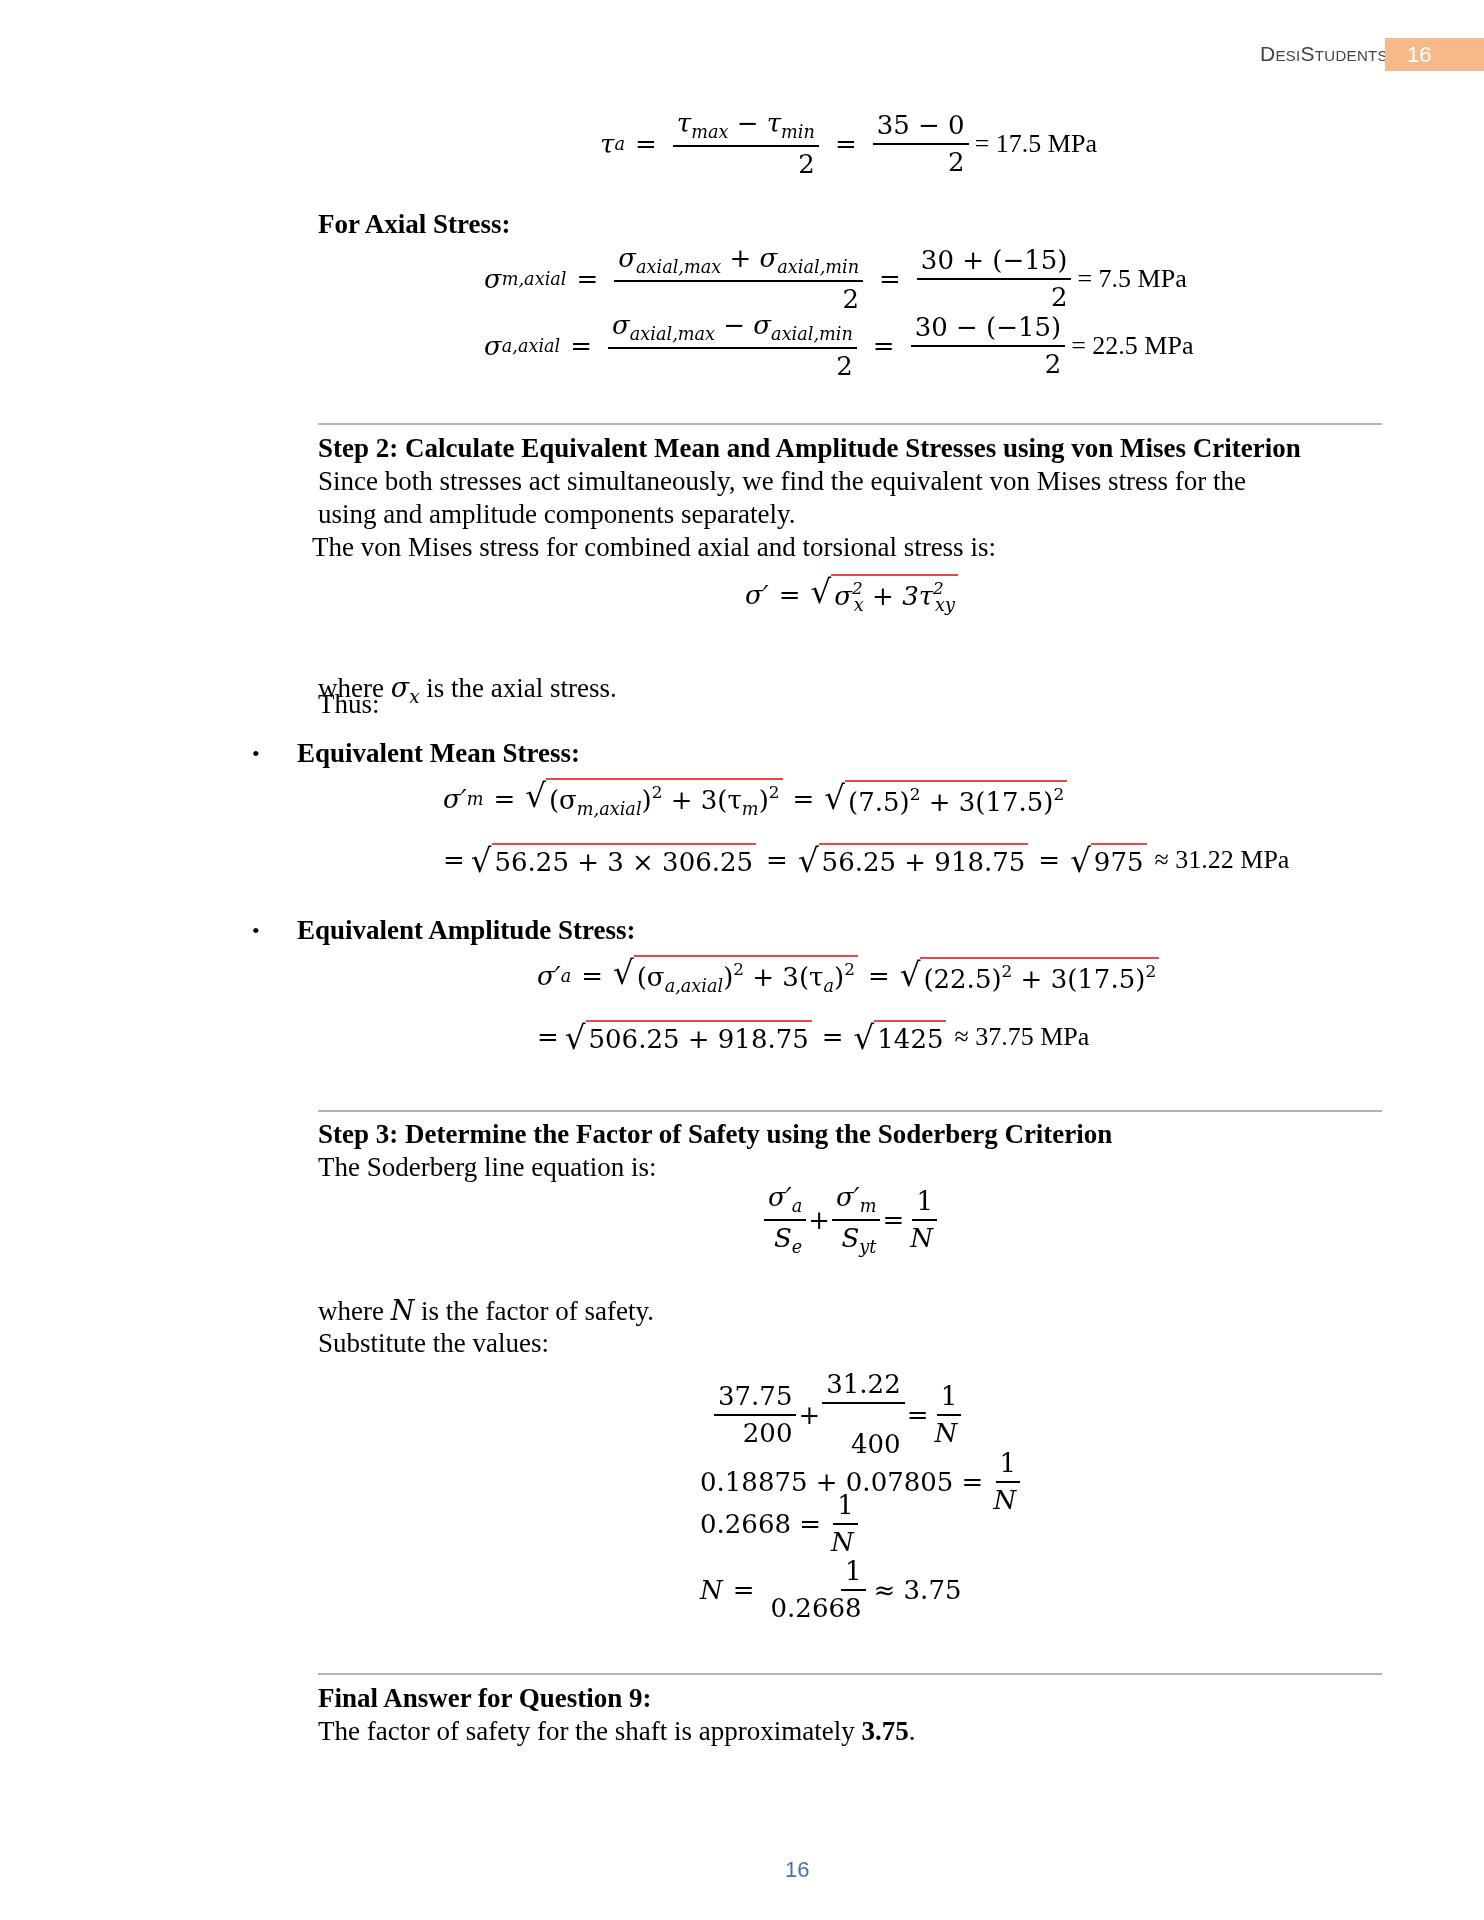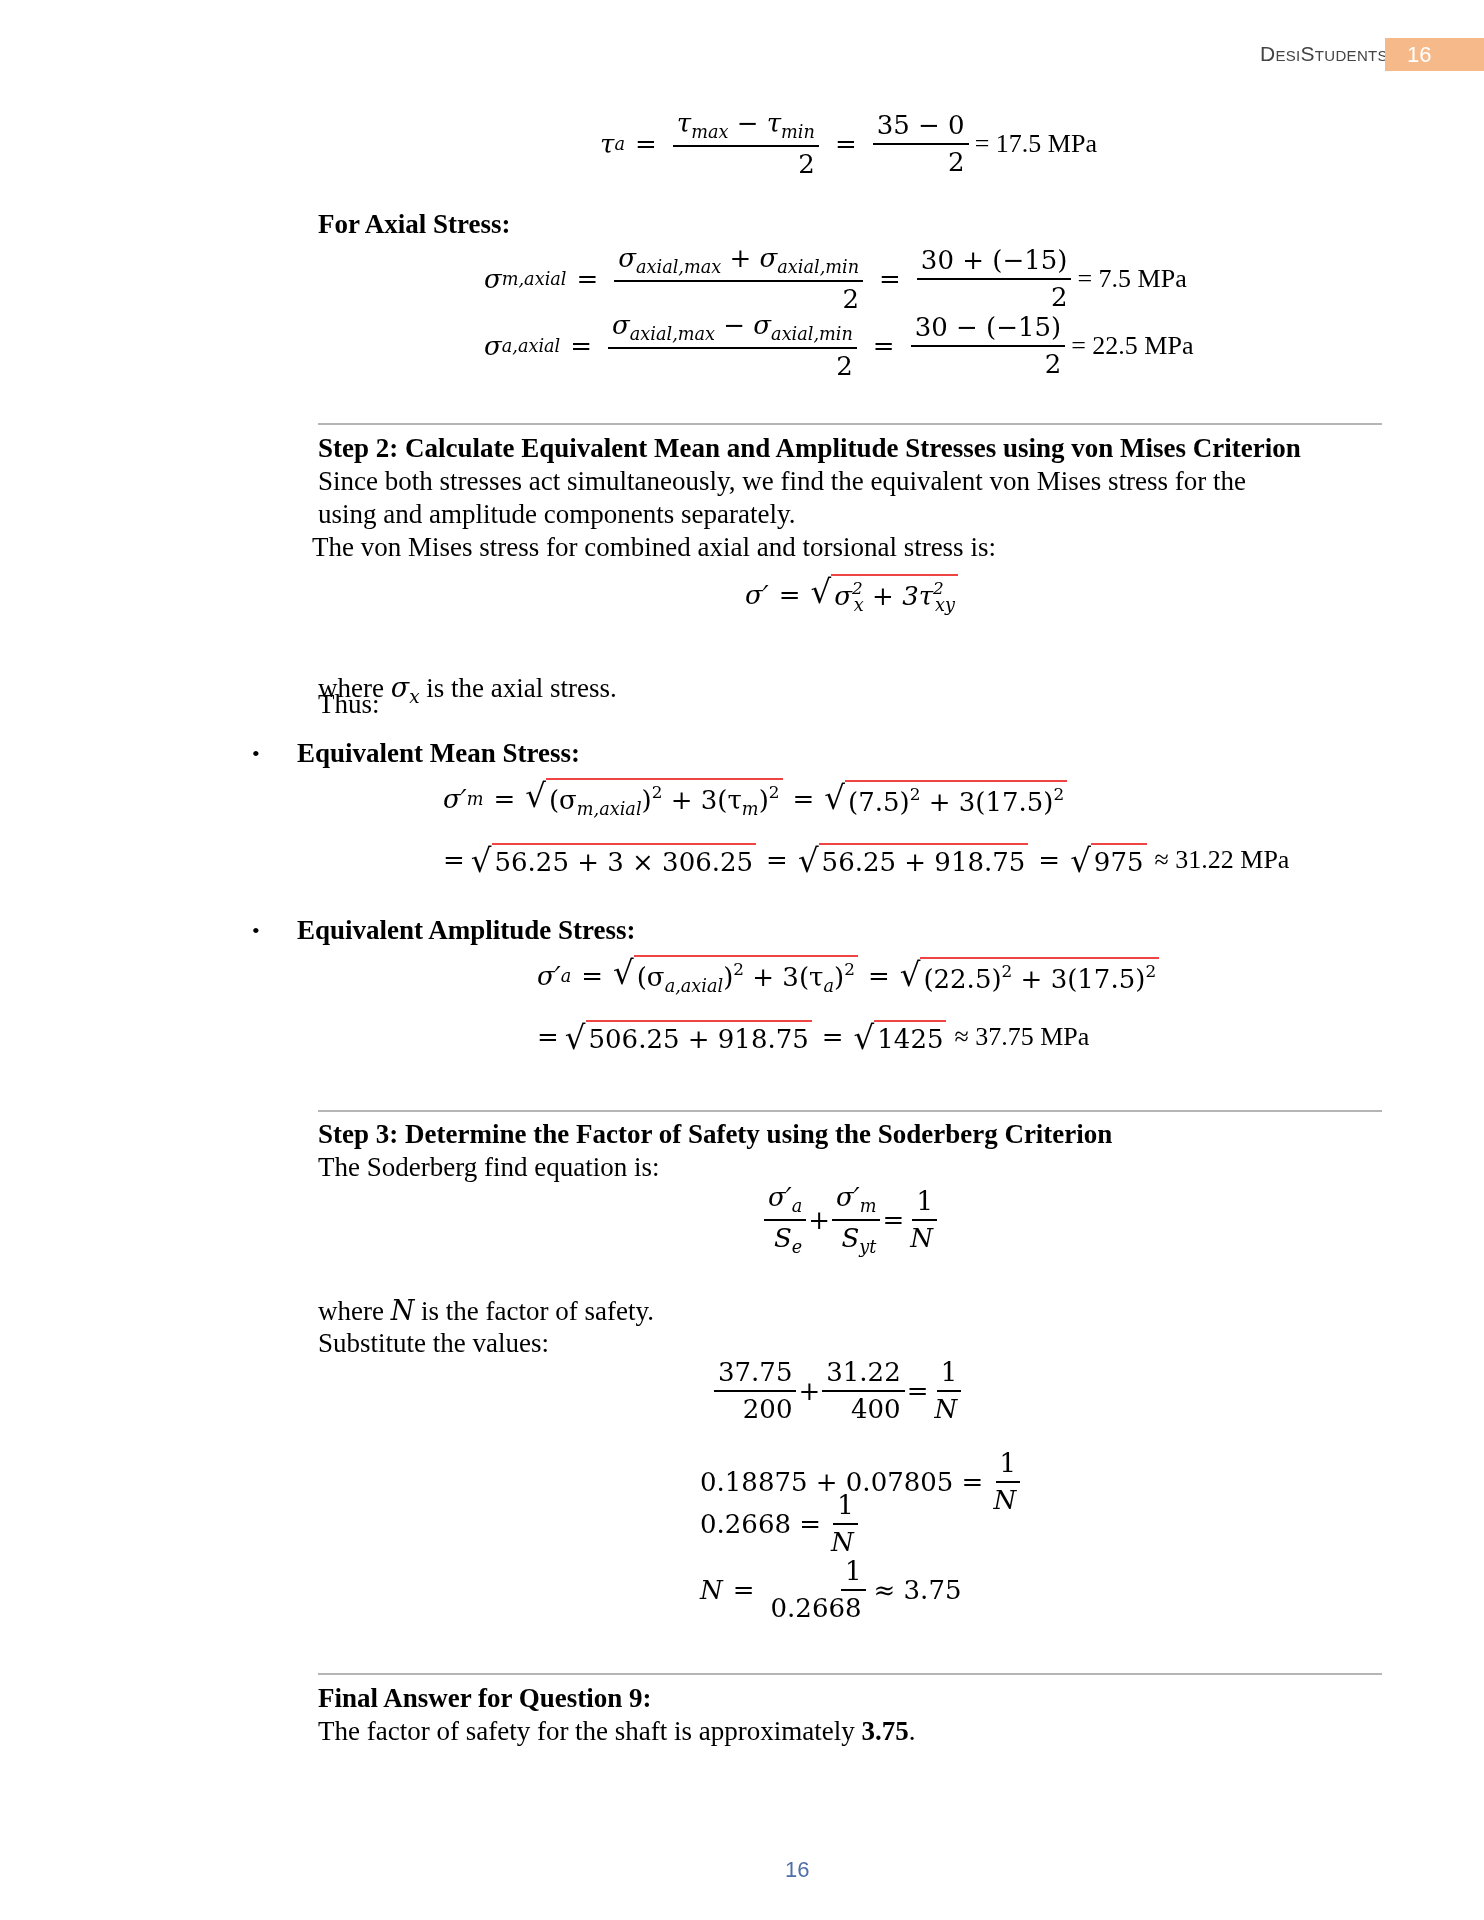--- a/index.html
+++ b/index.html
@@ -169,21 +169,21 @@
   <span class="sqrt">
       <span class="rad">√</span>
       <span class="body">1425</span>
     </span>
   <span style="margin-left:8px; font-family:'Liberation Serif',serif;">≈ 37.75 MPa</span>
 </div>
 
 <div class="rule" style="left:318px; top:1110px; width:1064px;"></div>
 
 <div class="abs body-text bold" style="left:318px; top:1118px;">Step 3: Determine the Factor of Safety using the Soderberg Criterion</div>
-<div class="abs body-text" style="left:318px; top:1151px;">The Soderberg find equation is:</div>
+<div class="abs body-text" style="left:318px; top:1151px;">The Soderberg line equation is:</div>
 
 <div class="abs math" style="left:762px; top:1182px;">
   <span class="frac" style="margin:0 2px;">
     <span class="num mi"><span>σ′</span><span class="sub">a</span></span>
     <span class="den mi"><span>S</span><span class="sub">e</span></span>
   </span>
   <span>+</span>
   <span class="frac" style="margin:0 2px;">
     <span class="num mi"><span>σ′</span><span class="sub">m</span></span>
     <span class="den mi"><span>S</span><span class="sub">yt</span></span>
@@ -199,21 +199,21 @@
   <span>where </span><span class="mi" style="font-family:'DejaVu Serif',serif;">N</span><span> is the factor of safety.</span>
 </div>
 <div class="abs body-text" style="left:318px; top:1327px;">Substitute the values:</div>
 
 <div class="abs math" style="left:712px; top:1357px;">
   <span class="frac" style="margin:0 2px;">
     <span class="num">37.75</span>
     <span class="den">200</span>
   </span>
   <span>+</span>
-  <span class="frac" style="margin:0 2px;">
+  <span class="frac" style="margin:12px 2px;gap:23px;">
     <span class="num">31.22</span>
     <span class="den">400</span>
   </span>
   <span>=</span>
   <span class="frac" style="margin:0 2px;">
     <span class="num">1</span>
     <span class="den mi">N</span>
   </span>
 </div>
 

